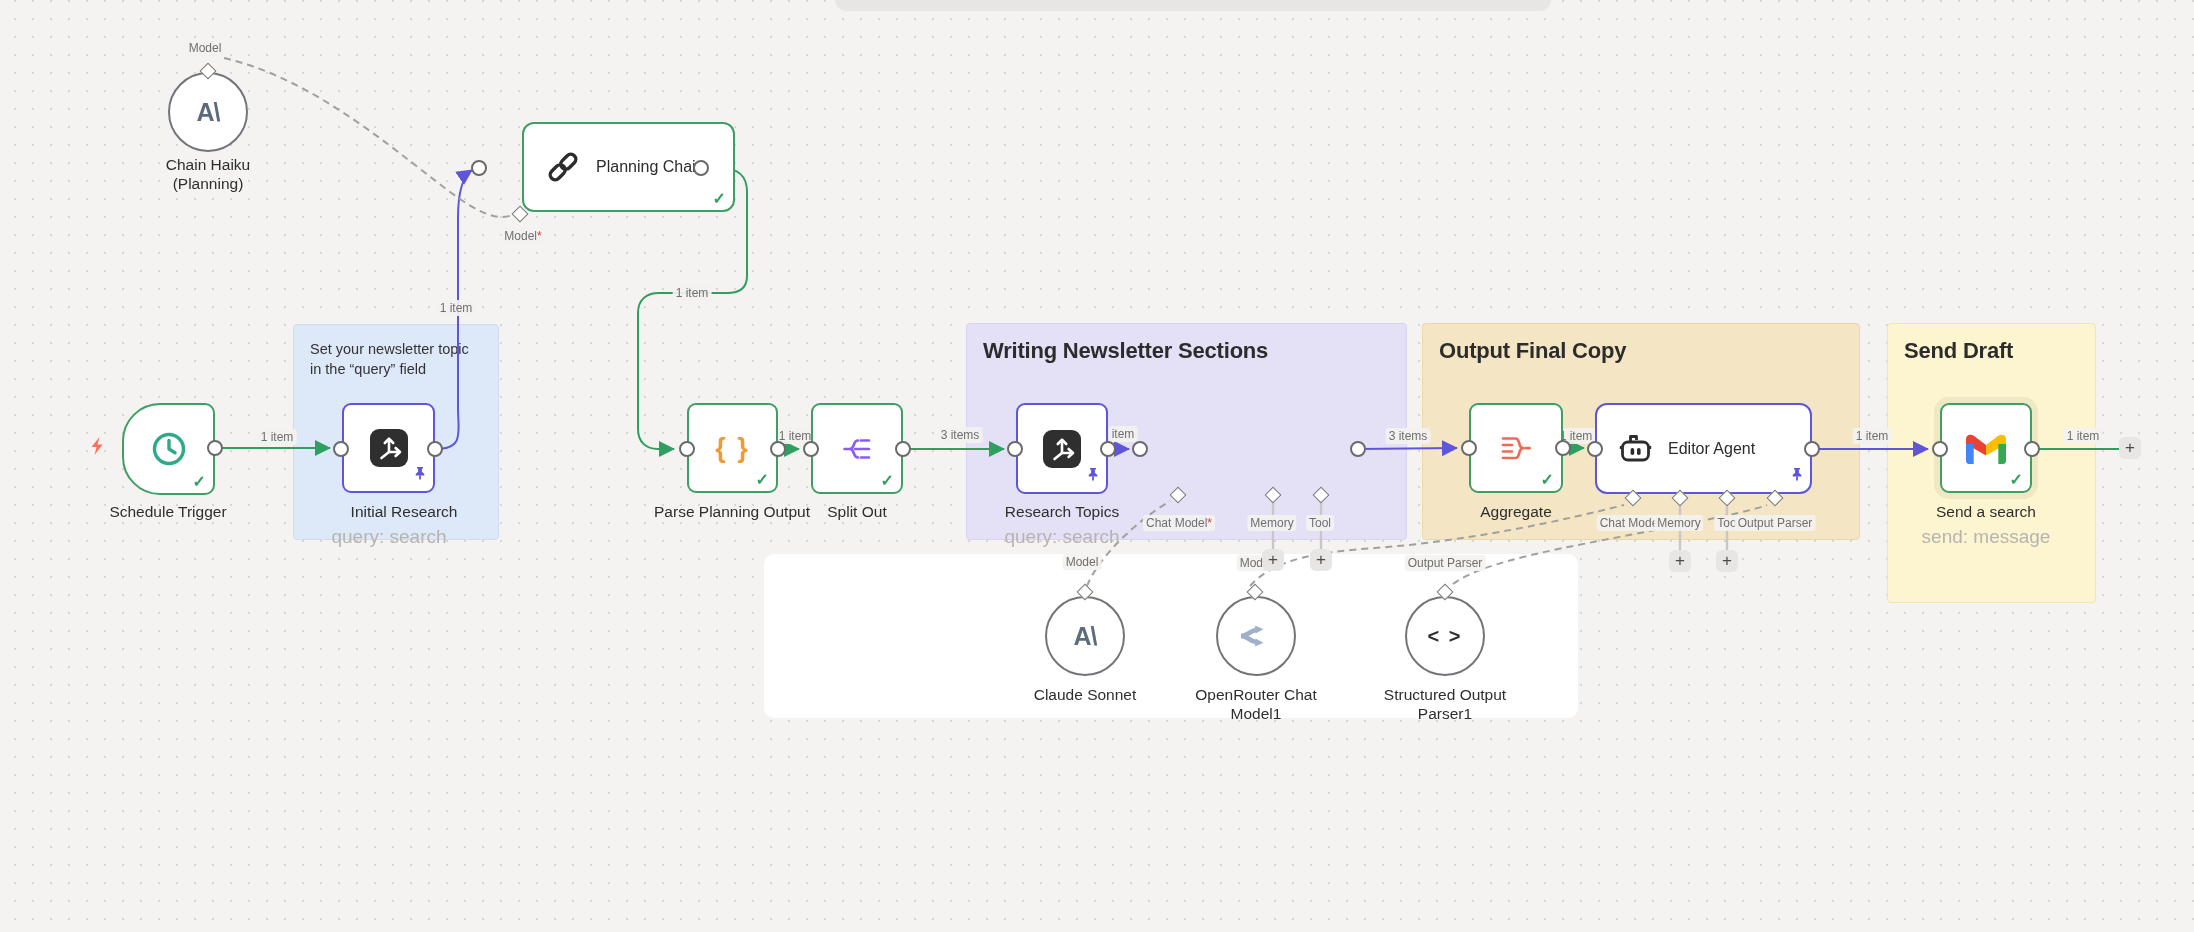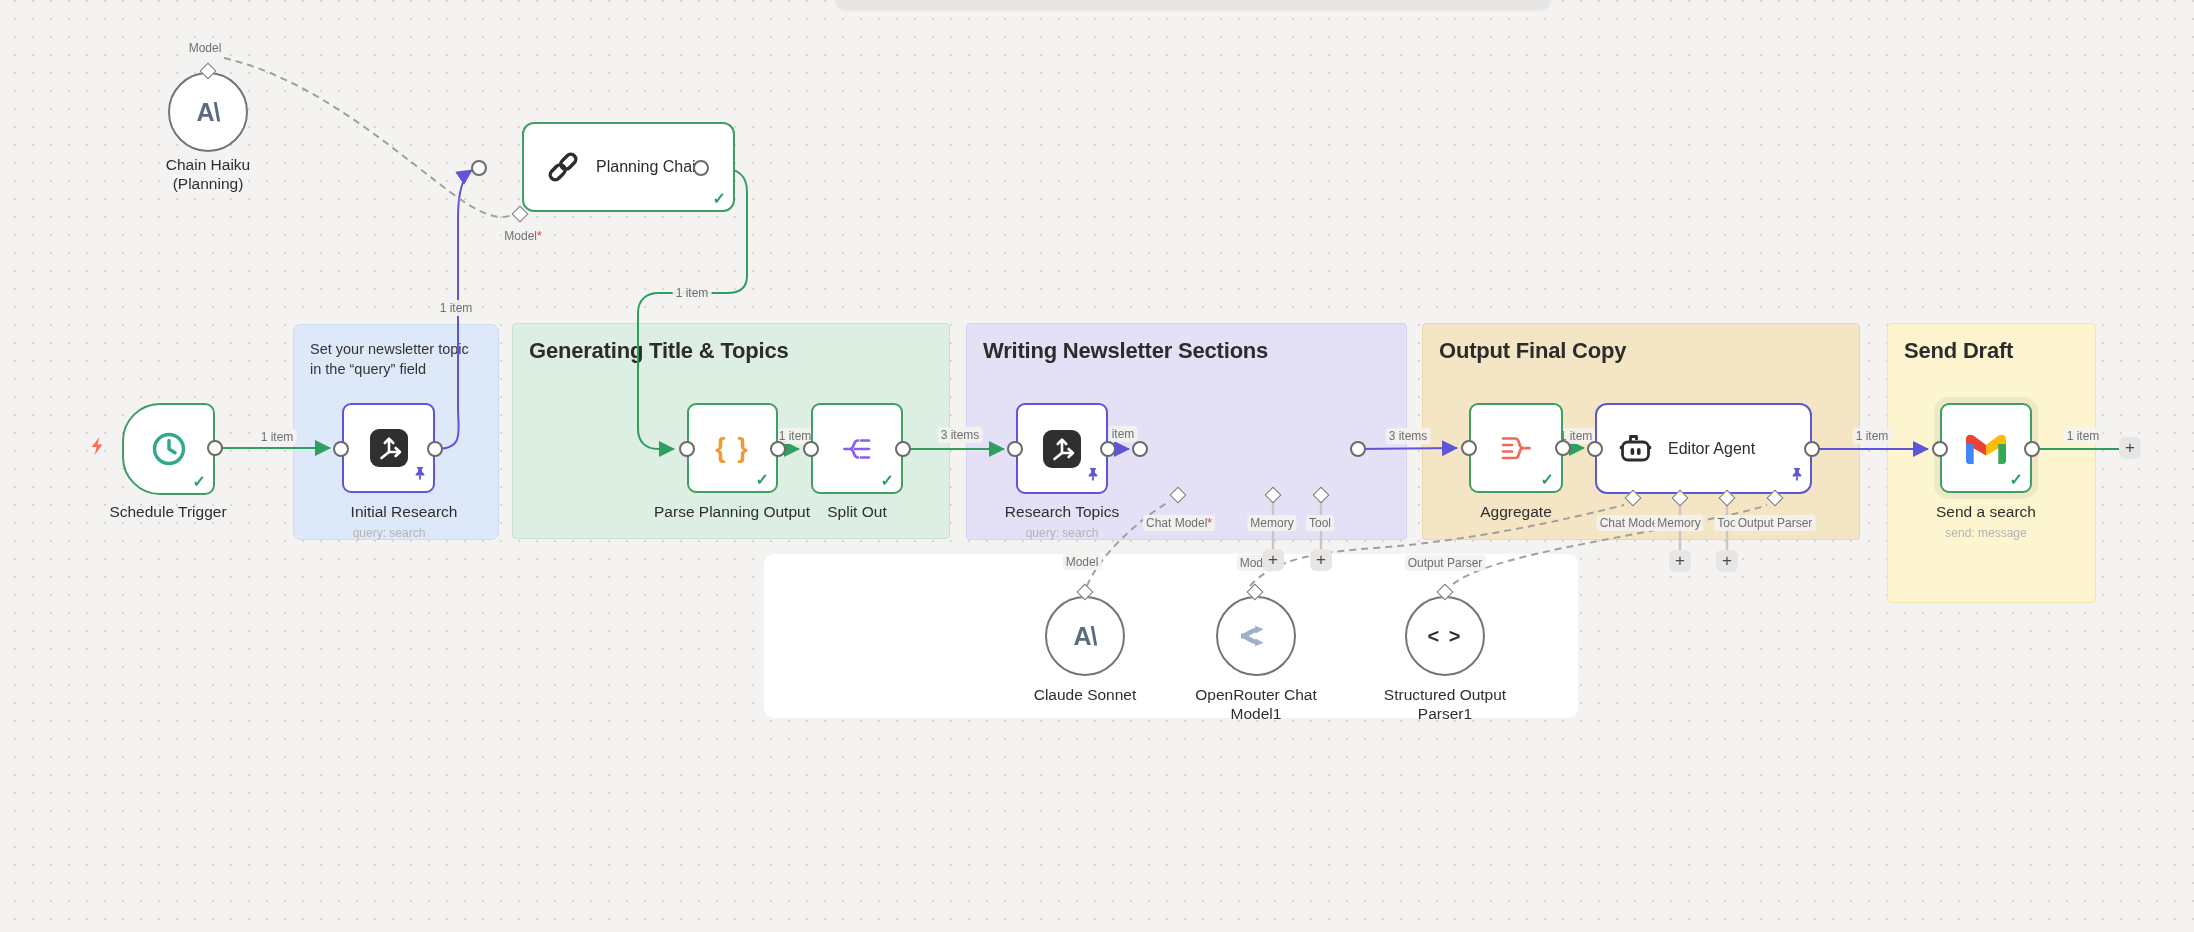--- a/index.html
+++ b/index.html
@@ -18,21 +18,21 @@
   .pill{position:absolute;transform:translate(-50%,-50%);font-size:12px;color:#6f6f6f;
     background:rgba(243,242,240,.92);padding:0 3px;border-radius:3px;z-index:3;white-space:nowrap;line-height:16px;}
   .req{color:#e0382d;}
   .node{position:absolute;background:#fff;border:2.2px solid #3f9e63;box-sizing:border-box;z-index:4;
     display:flex;align-items:center;justify-content:center;border-radius:9px;}
   .n-purple{border-color:#5f55d8;}
   .check{position:absolute;right:7px;bottom:2px;color:#2f9e5f;font-size:16px;font-weight:700;z-index:5;}
   .pin{position:absolute;right:7px;bottom:6px;z-index:5;}
   .node-label{position:absolute;transform:translateX(-50%);text-align:center;font-size:15.5px;font-weight:500;
     color:#2e2e2e;z-index:4;white-space:nowrap;}
-  .node-sub{position:absolute;transform:translateX(-50%);text-align:center;font-size:12px;color:#b6b4b2;z-index:4;white-space:nowrap;}
+  .node-sub{position:absolute;transform:translateX(-50%);text-align:center;font-size:19px;color:#b6b4b2;z-index:4;white-space:nowrap;}
   .wraplabel{white-space:normal;line-height:1.22;}
   .port{position:absolute;width:16px;height:16px;border-radius:50%;background:#fff;border:2px solid #6a6a6a;
     transform:translate(-50%,-50%);z-index:5;box-sizing:border-box;}
   .diamond{position:absolute;width:12px;height:12px;background:#fff;border:1.8px solid #767676;
     transform:translate(-50%,-50%) rotate(45deg);z-index:5;box-sizing:border-box;}
   .subnode{position:absolute;width:76px;height:76px;border-radius:50%;background:#fff;border:2px solid #73737a;
     transform:translate(-50%,-50%);z-index:4;display:flex;align-items:center;justify-content:center;}
   .plus{position:absolute;width:22px;height:22px;border-radius:6px;background:#e8e6e4;color:#4a4a4a;
     font-size:17px;line-height:21px;text-align:center;transform:translate(-50%,-50%);z-index:5;cursor:pointer;}
   .agent-body{display:flex;align-items:center;gap:15px;padding-left:21px;width:100%;box-sizing:border-box;}
@@ -42,25 +42,22 @@
   .codeic{font-weight:700;color:#2f2f2f;font-size:20px;letter-spacing:2px;}
   .bolt{position:absolute;z-index:4;transform:translate(-50%,-50%);}
 </style>
 </head>
 <body>
 
 <div id="canvas">
 
   <div class="topbar"></div>
 
-  <div class="sticky" style="left:293px;top:324px;width:206px;height:216px;background:#dde8f8;border-color:#cfdcf0;border-radius:8px;">
+  <div class="sticky" style="left:293px;top:324px;width:206px;height:216px;background:#dde8f8;border-color:#cfdcf0;">
     <div class="sbody">Set your newsletter topic in the “query” field</div>
-  </div>
-  <div class="sticky" style="left:512px;top:323px;width:438px;height:216px;background:#dcefe2;border-color:#c6e3d1;">
-    <h2>Generating Title &amp; Topics</h2>
   </div>
   <div class="sticky" style="left:966px;top:323px;width:441px;height:217px;background:#e4e1f7;border-color:#d6d2f0;">
     <h2>Writing Newsletter Sections</h2>
   </div>
   <div class="sticky" style="left:1422px;top:323px;width:438px;height:217px;background:#f4e6c4;border-color:#ead8ac;">
     <h2>Output Final Copy</h2>
   </div>
   <div class="sticky" style="left:1887px;top:323px;width:209px;height:280px;background:#fcf5cf;border-color:#f0e6ae;">
     <h2>Send Draft</h2>
   </div>

